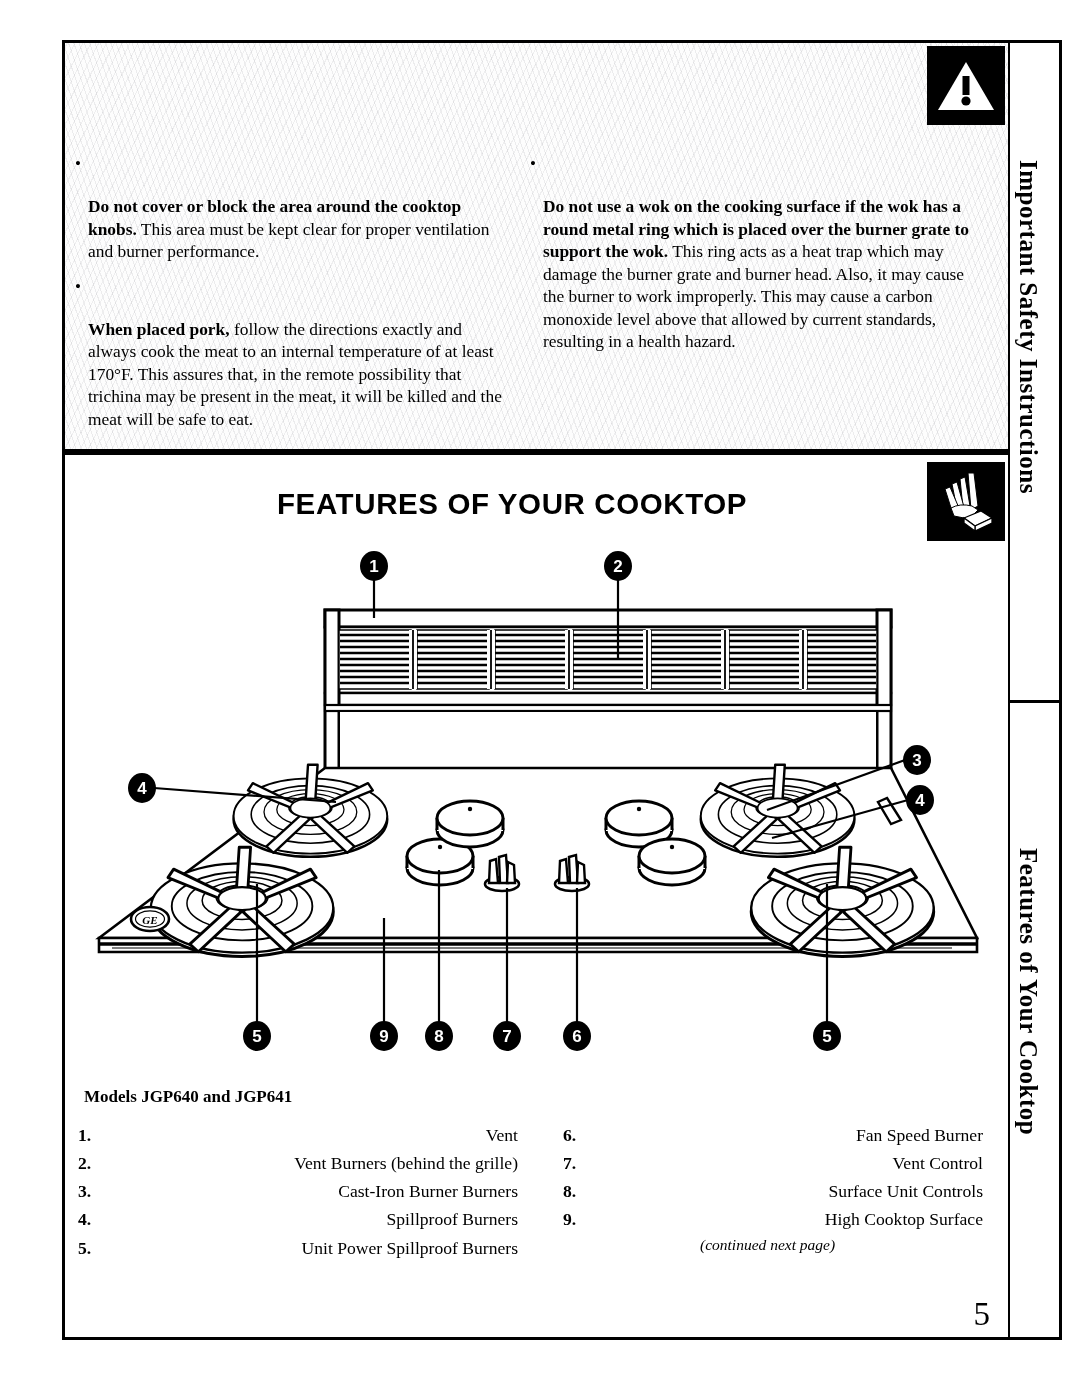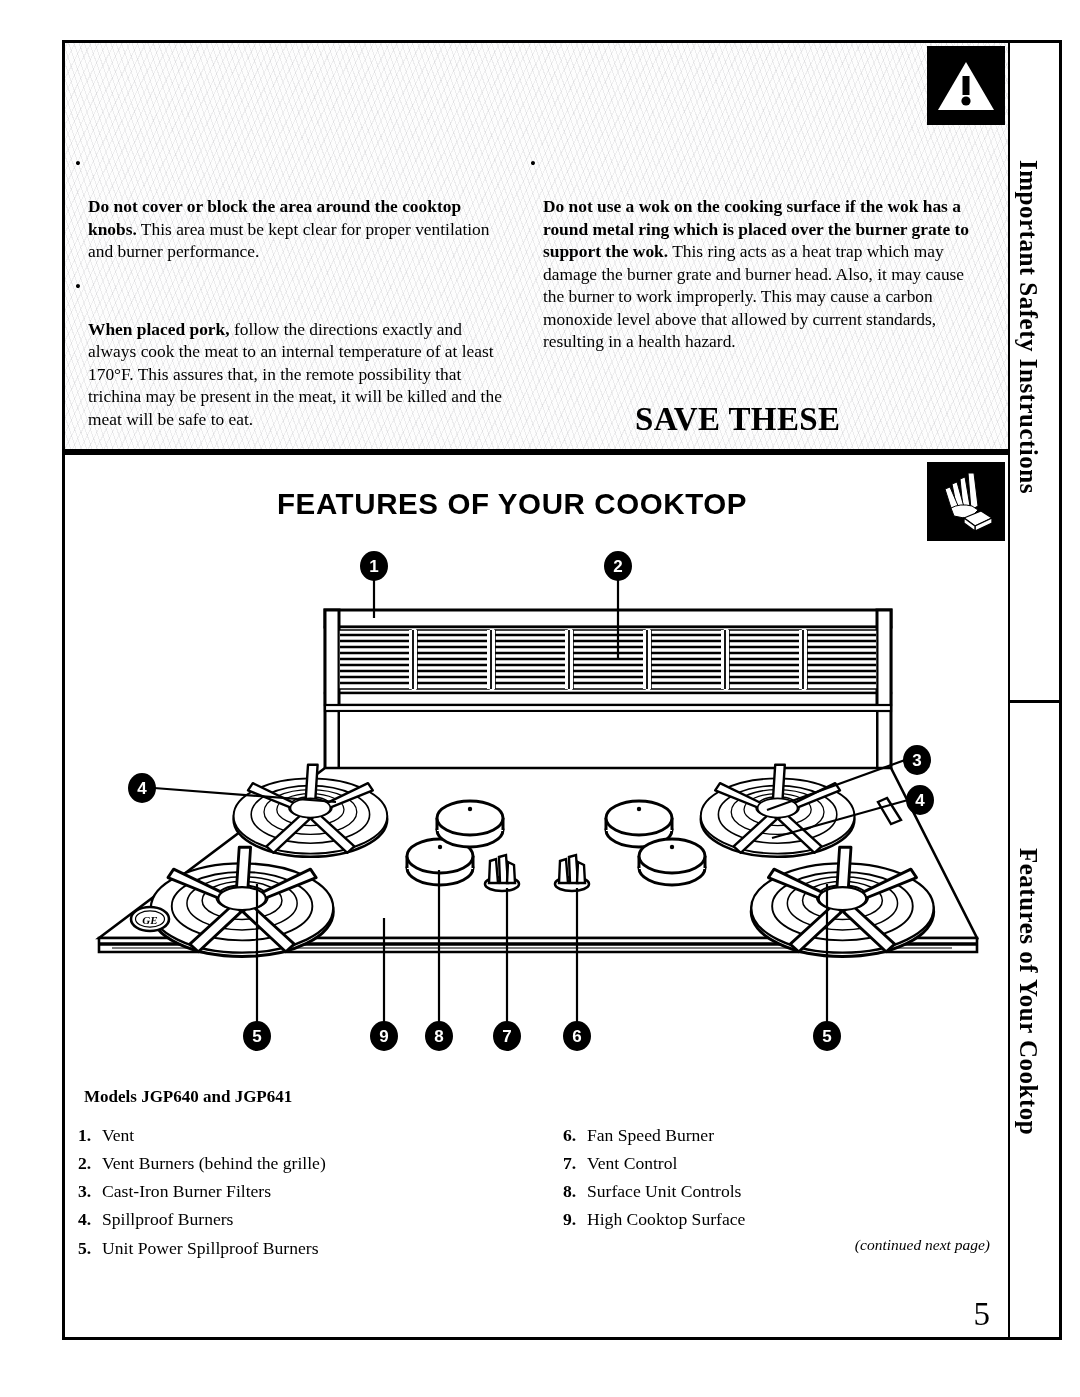--- a/index.html
+++ b/index.html
@@ -113,27 +113,26 @@
     font-weight: bold;
   }
   .list-left  { position: absolute; left: 78px;  top: 1121px; width: 440px; }
   .list-right { position: absolute; left: 563px; top: 1121px; width: 420px; }
   .feat-row {
     display: flex;
     font-size: 17.6px;
     line-height: 1.60;
   }
   .feat-num { width: 24px; flex: none; font-weight: bold; }
-  .feat-label { flex: 1; }
+  .feat-label { flex: 1; text-align: right; }
 
   .continued {
     position: absolute;
     left: 700px; top: 1236px;
     width: 290px;
-    text-align: right;
     font-size: 15.5px;
     font-style: italic;
   }
 
   .page-number {
     position: absolute;
     left: 930px; top: 1296px;
     width: 60px;
     text-align: right;
     font-size: 33px;
@@ -174,21 +173,20 @@
     <div class="col-right">
       <div class="bullet-item">
         <span class="bullet-dot">•</span>
         <span class="bullet-text"><b>Do not use a wok on the cooking surface if the wok has a round metal ring which is placed over the burner grate to support the wok.</b><span> This ring acts as a heat trap which may damage the burner grate and burner head. Also, it may cause the burner to work improperly. This may cause a carbon monoxide level above that allowed by current standards, resulting in a health hazard.</span></span>
       </div>
     </div>
 
   </div>
 
   <div class="save-heading">
-    <div>SAVE THESE</div>
   </div>
 </div>
 
 <div class="warn-icon">
   <svg width="60" height="56" viewBox="0 0 60 56" aria-hidden="true">
     <polygon points="30,4 58,52 2,52" fill="#ffffff"></polygon>
     <rect x="26.5" y="18" width="7" height="19" fill="#000000"></rect>
     <circle cx="30" cy="43" r="4.6" fill="#000000"></circle>
   </svg>
 </div>
@@ -411,21 +409,21 @@
   <div class="feat-row">
     <span class="feat-num">1.</span>
     <span class="feat-label">Vent</span>
   </div>
   <div class="feat-row">
     <span class="feat-num">2.</span>
     <span class="feat-label">Vent Burners (behind the grille)</span>
   </div>
   <div class="feat-row">
     <span class="feat-num">3.</span>
-    <span class="feat-label">Cast-Iron Burner Filters</span>
+    <span class="feat-label">Cast-Iron Burner Burners</span>
   </div>
   <div class="feat-row">
     <span class="feat-num">4.</span>
     <span class="feat-label">Spillproof Burners</span>
   </div>
   <div class="feat-row">
     <span class="feat-num">5.</span>
     <span class="feat-label">Unit Power Spillproof Burners</span>
   </div>
 </div>

